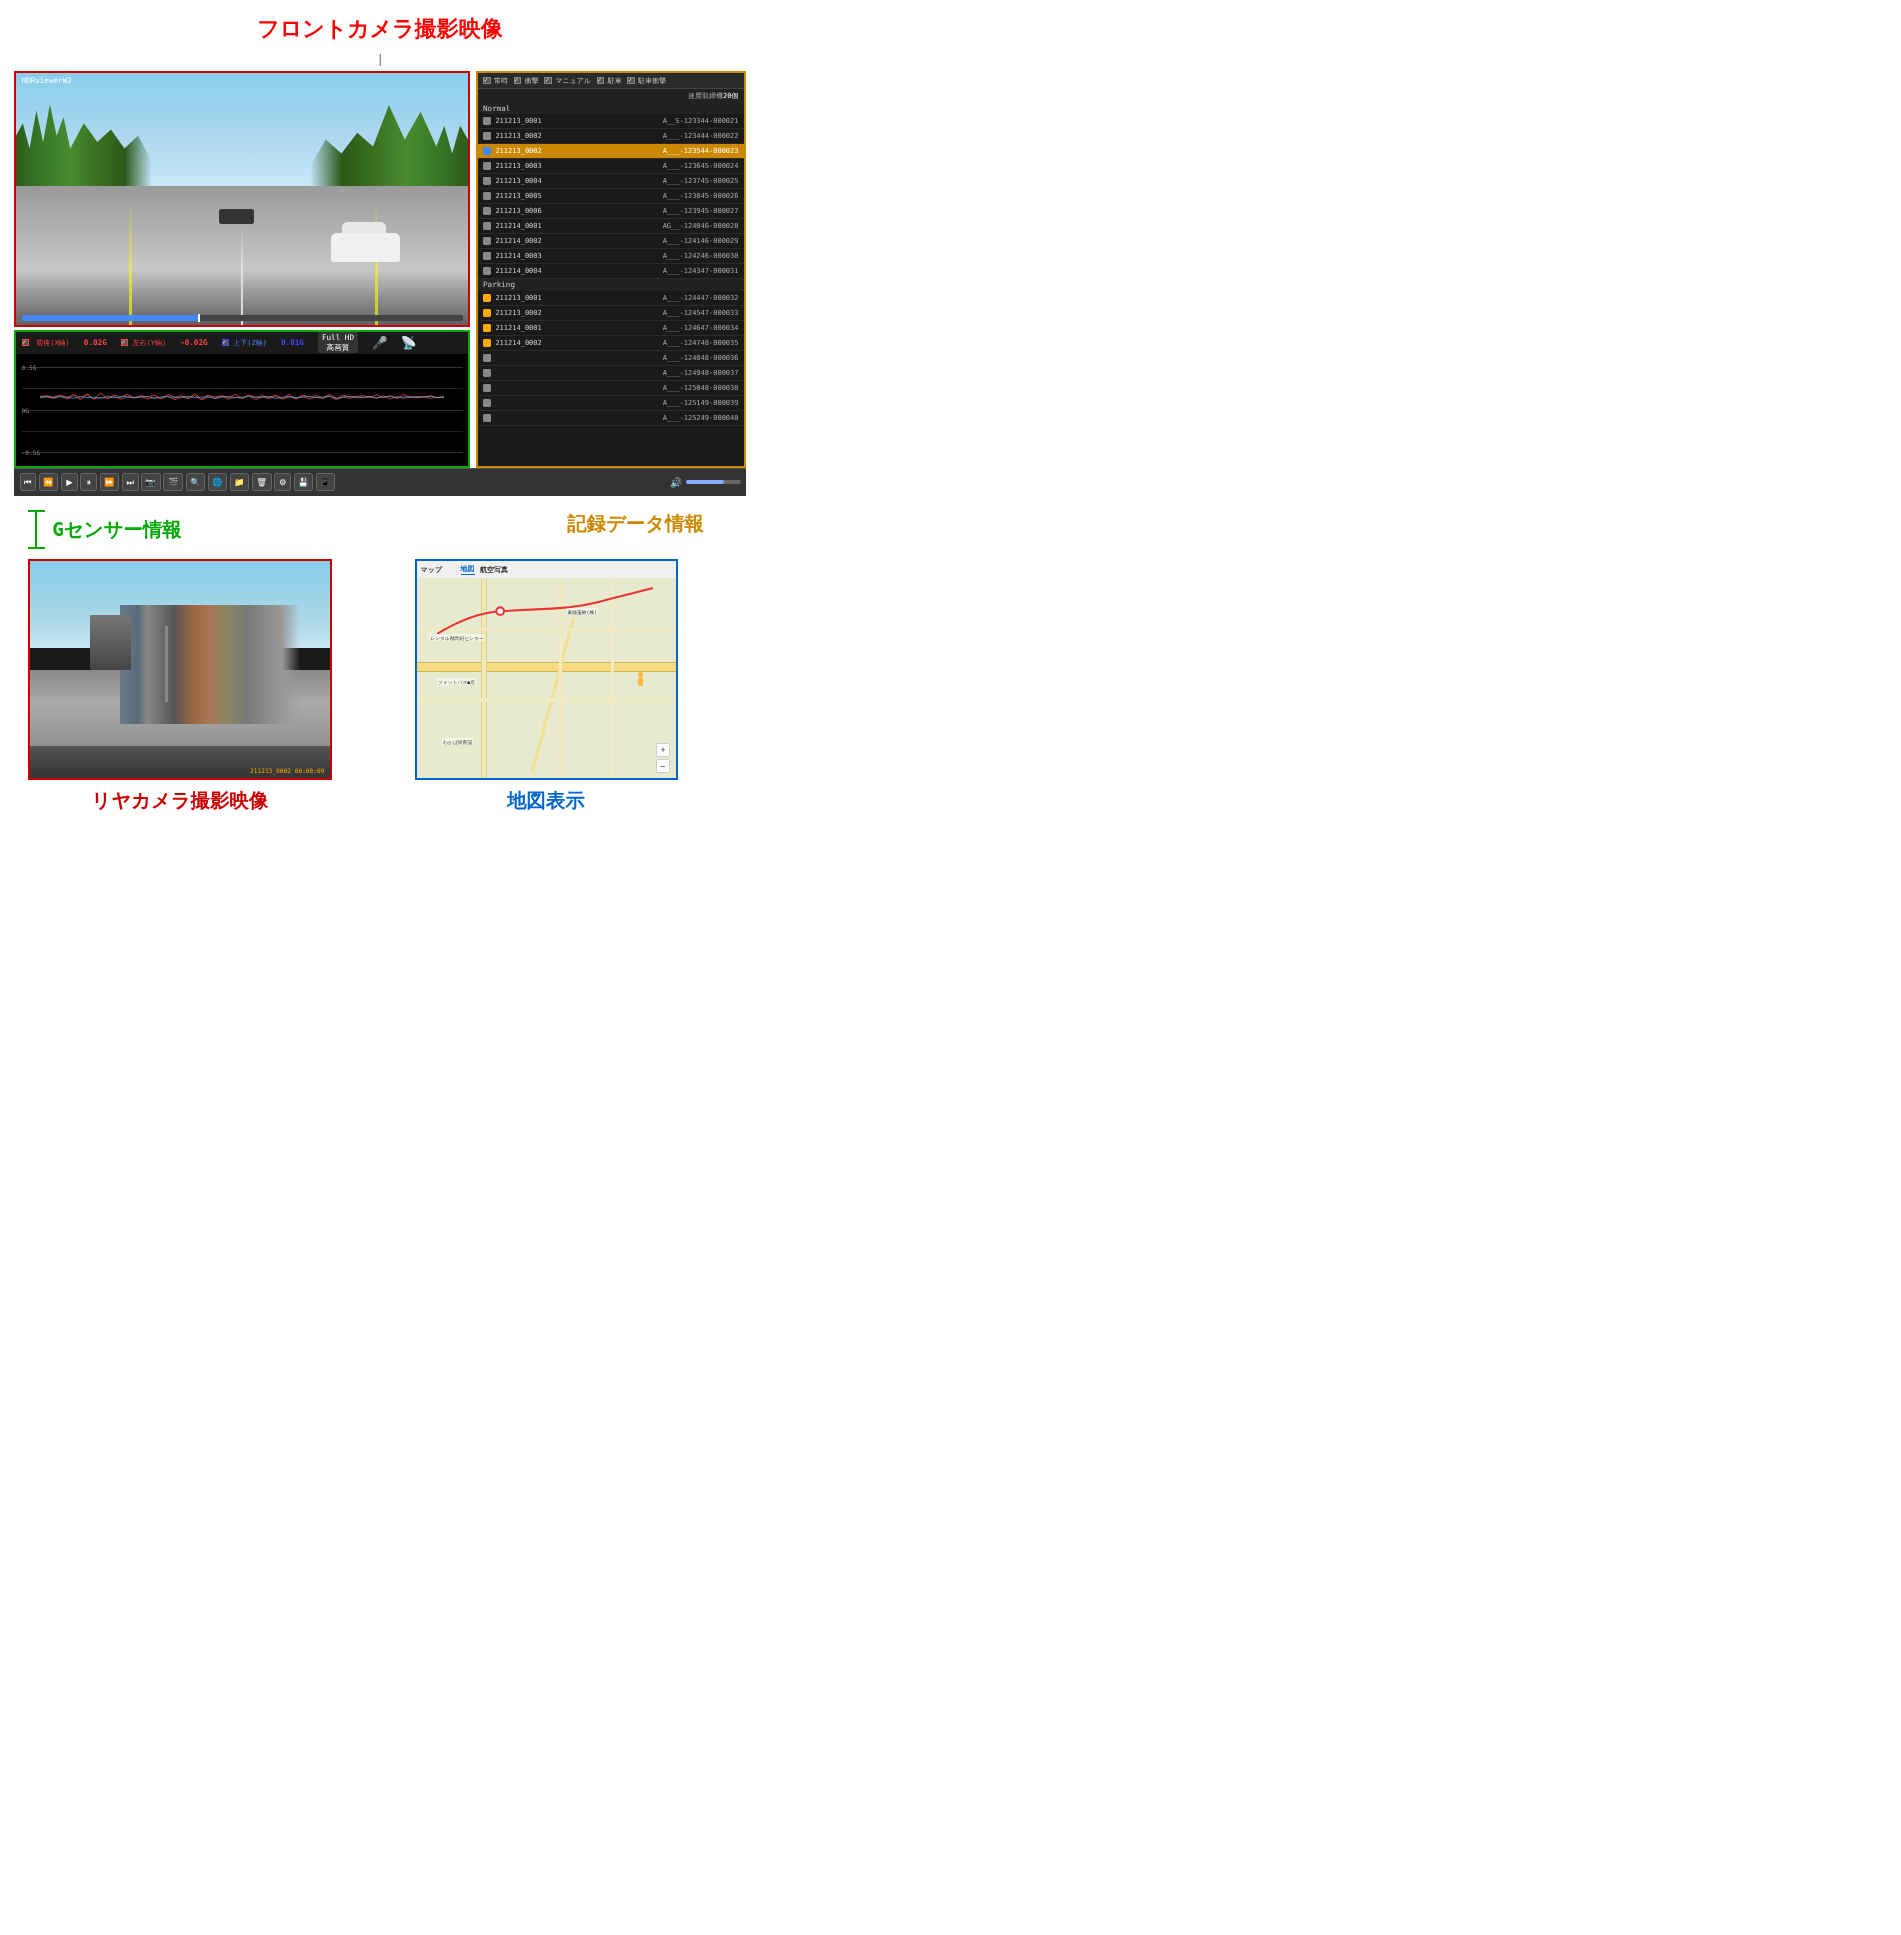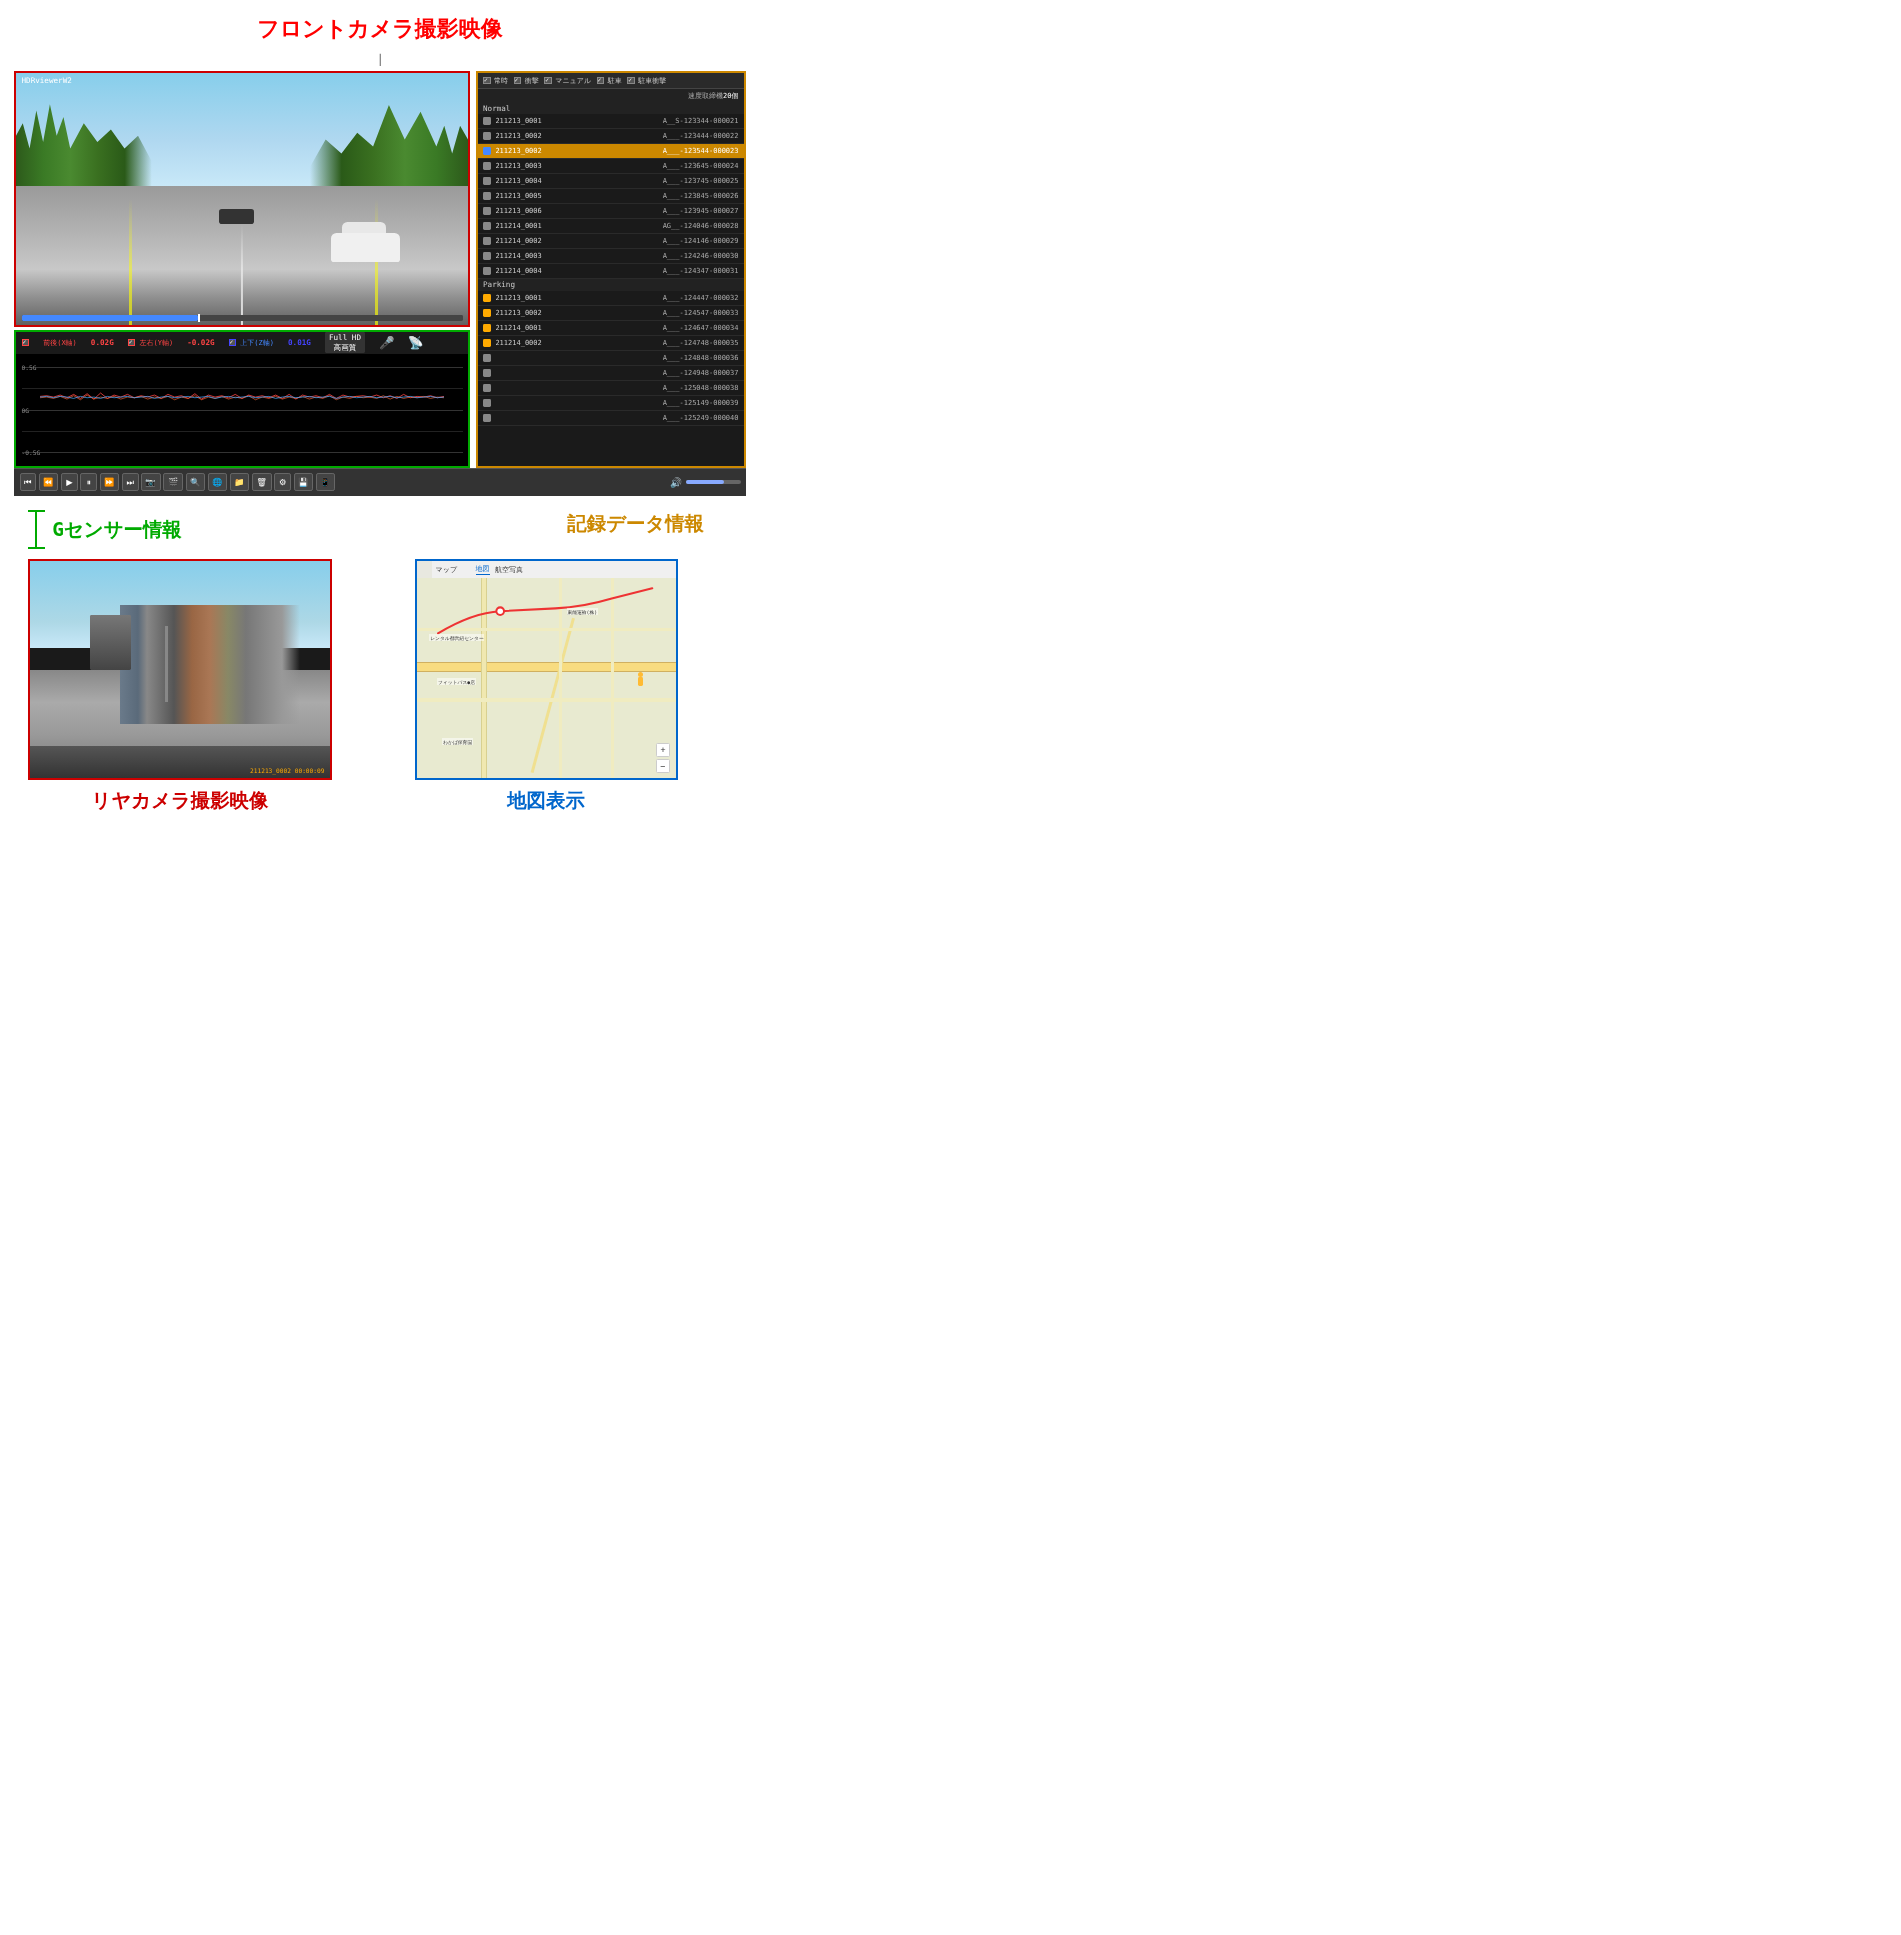--- a/index.html
+++ b/index.html
@@ -568,29 +568,30 @@
       border: 2.1px solid #0066cc;
       width: 263px;
       height: 221px;
       position: relative;
       overflow: hidden;
       background: #e8e8e0;
     }
 
     .map-header {
       position: absolute;
-      top: 0; left: 15px; right: 0;
+      top: 0; left: 0; right: 0;
       height: 18px;
       background: #f0f0f0;
       display: flex;
       align-items: center;
       padding: 0 4.1px;
       gap: 5.5px;
       font-size: 7px;
       border-bottom: 0.7px solid #ccc;
+      font-weight: bold;
     }
 
     .map-tab {
       font-size: 7px;
       color: #333;
       cursor: pointer;
     }
 
     .map-tab.active {
       color: #0066cc;
@@ -688,21 +689,21 @@
         </div>
       </div>
       <div class="progress-bar-container">
         <div class="progress-bar-fill"></div>
         <div class="progress-marker"></div>
       </div>
     </div>
 
     <div class="gsensor-box">
       <div class="gsensor-header">
-        <span style="display:flex;align-items:center;gap:12px;">
+        <span style="display:flex;align-items:center;gap:5px;">
           <span class="check-mark" style="background:#555;border-color:#ff4444;"></span>
           <span style="font-size:7px;color:#ff4444;">前後(X軸)</span>
         </span>
         <div class="gsensor-axis">
           <span class="gsensor-axis-value axis-x">0.02G</span>
         </div>
         <span style="display:flex;align-items:center;gap:2.1px;">
           <span class="check-mark" style="background:#555;border-color:#ff4444;"></span>
           <span style="font-size:7px;color:#ff4444;">左右(Y軸)</span>
         </span>

